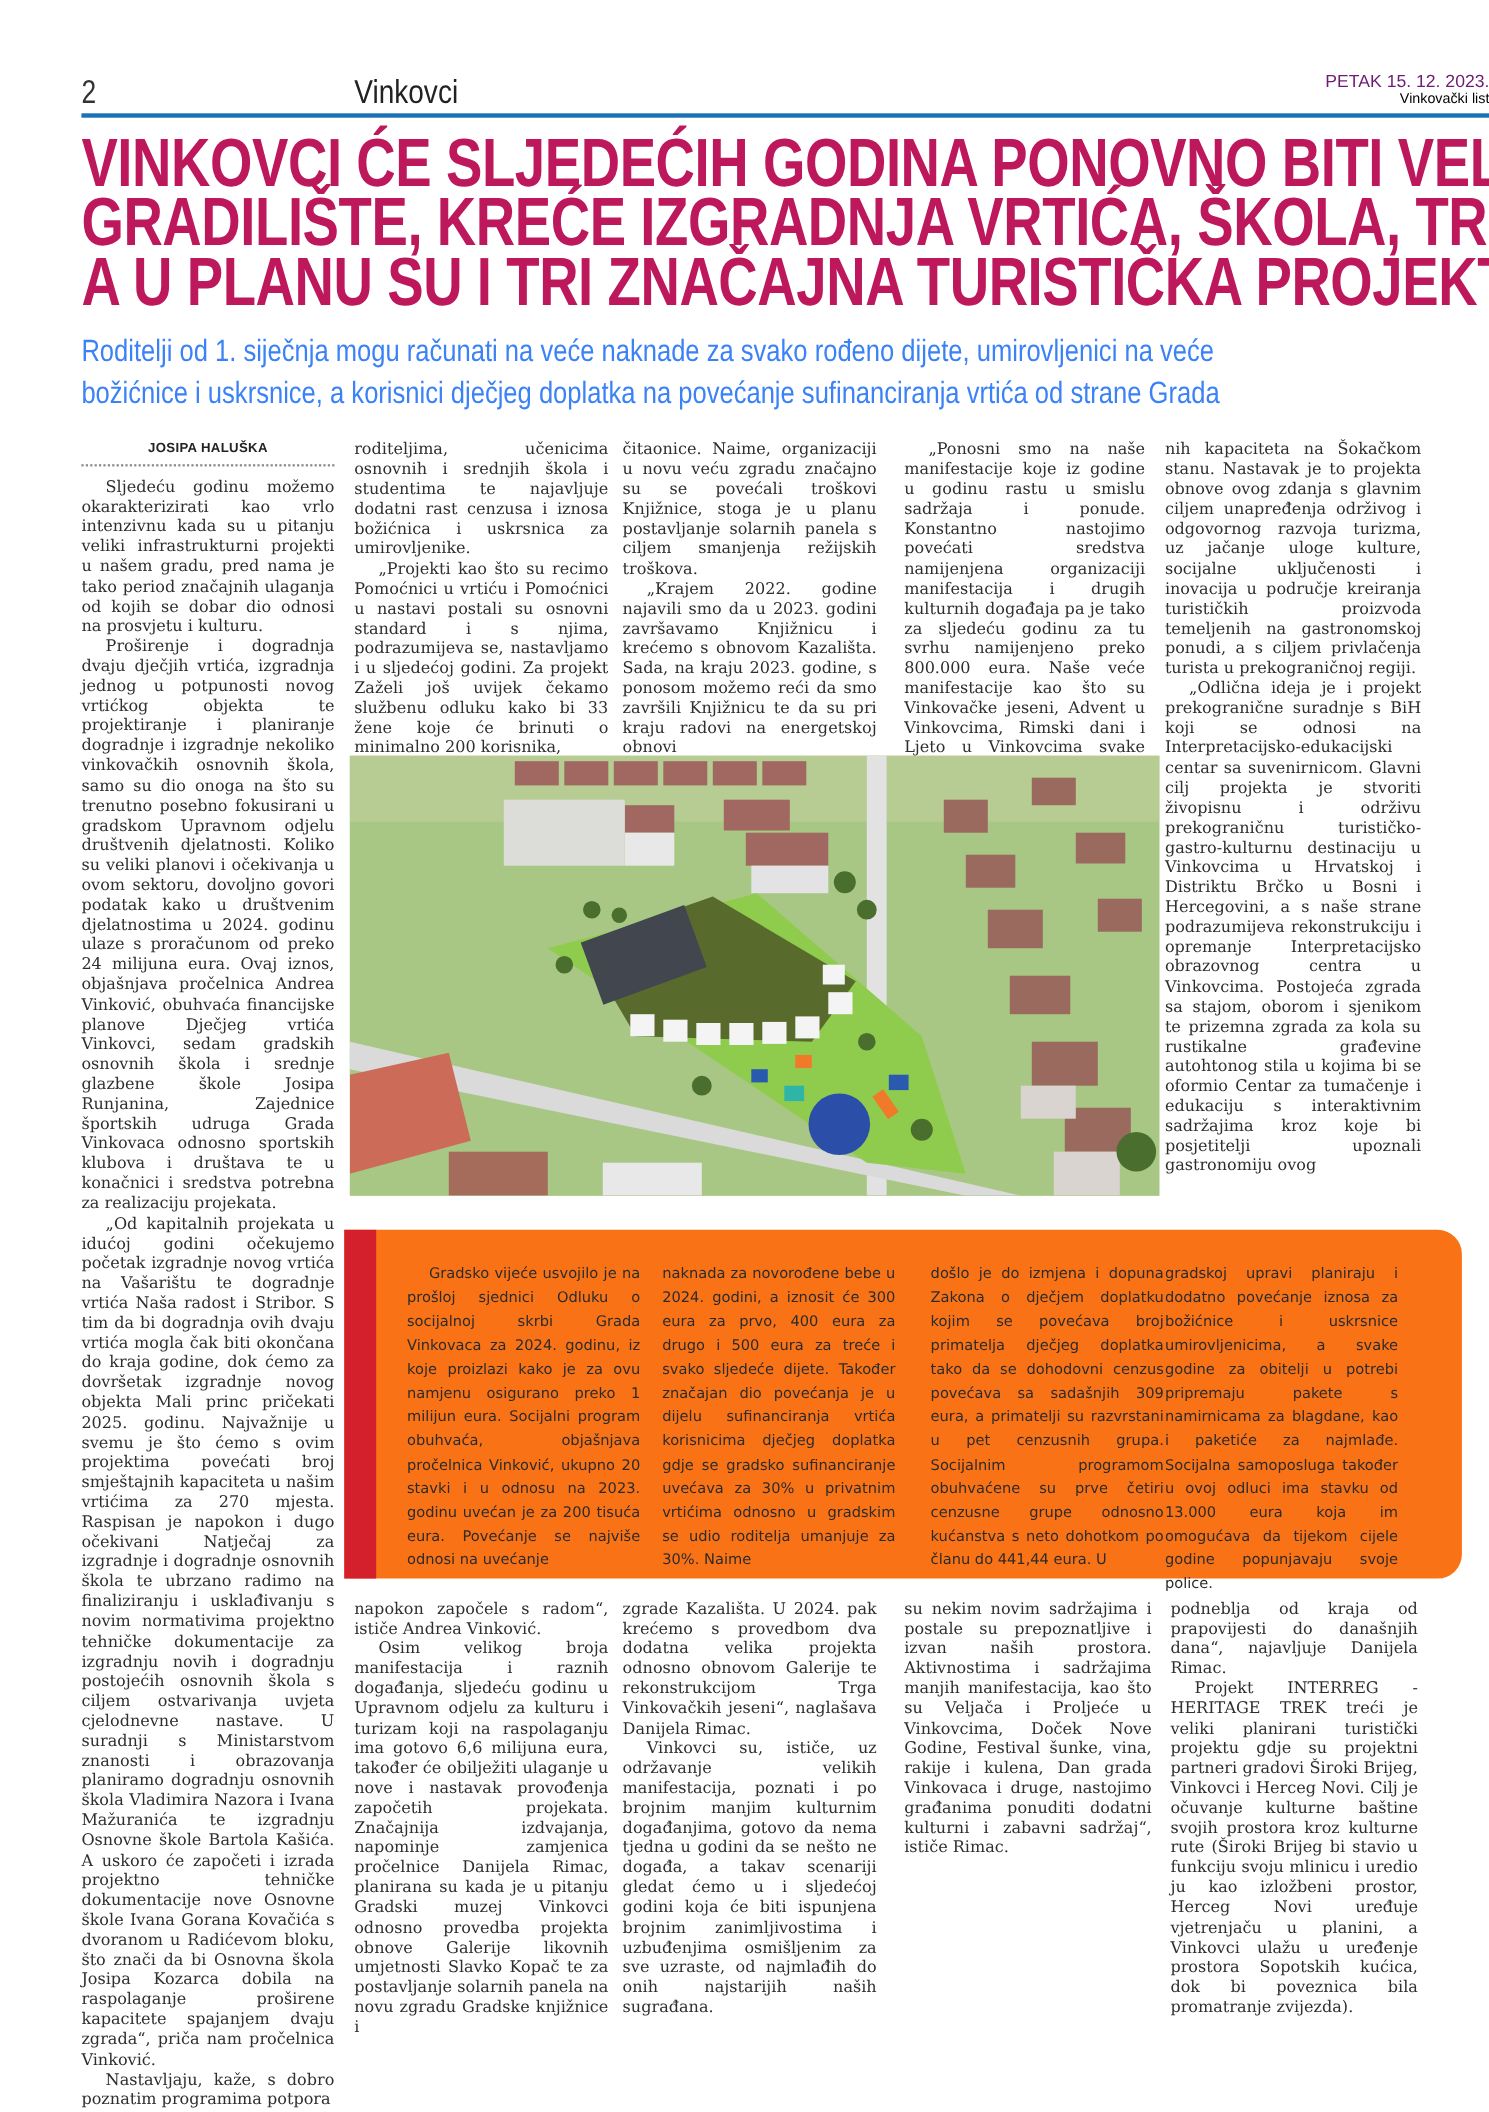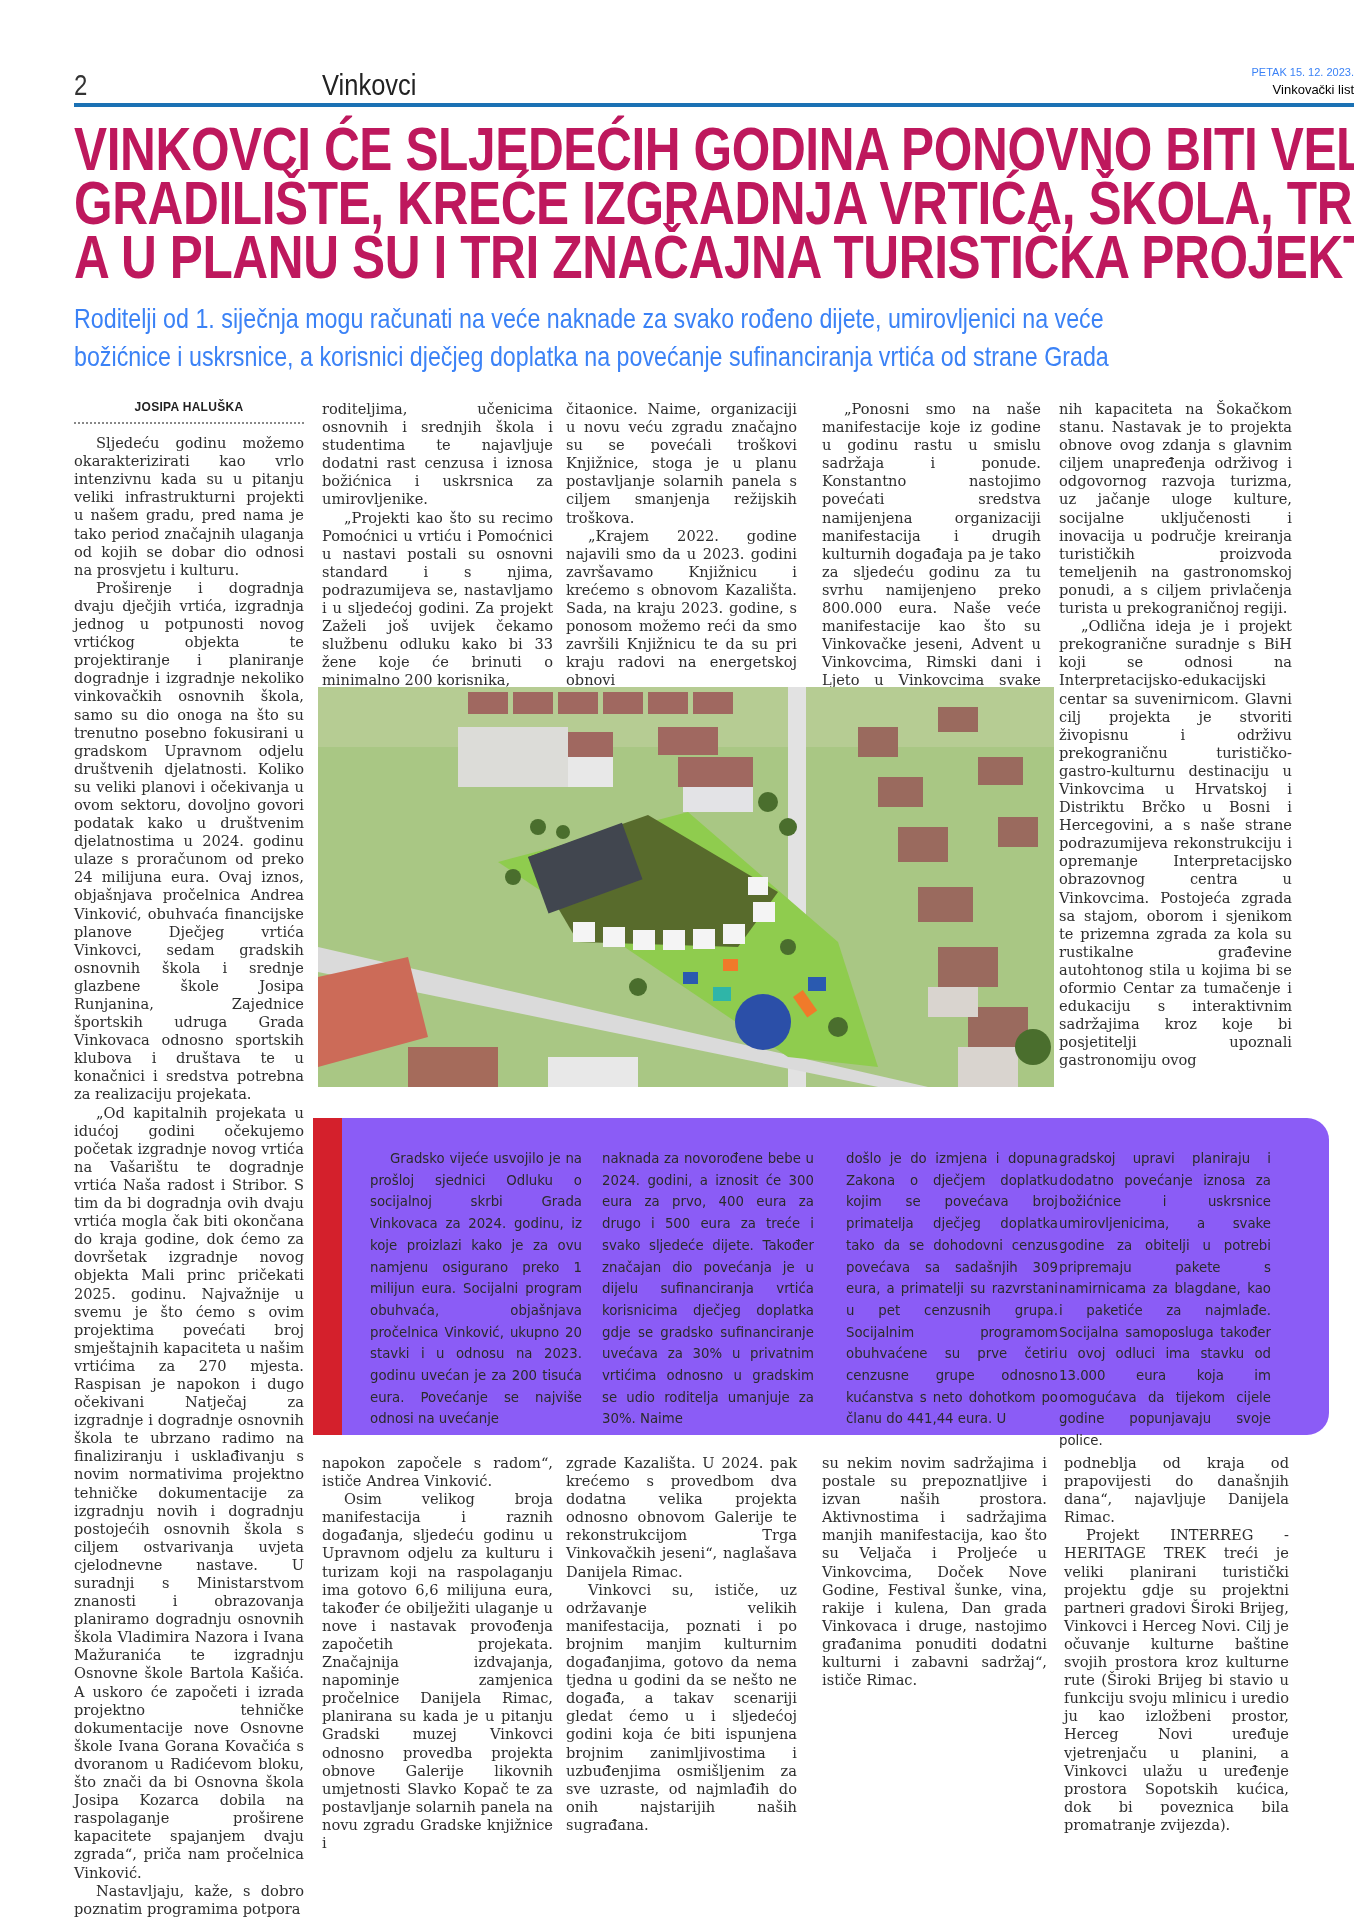--- a/index.html
+++ b/index.html
@@ -2,38 +2,38 @@
 <html><head>
 <meta charset="utf-8">
 <style>
   * { box-sizing: border-box; margin: 0; padding: 0; }
   html, body { width: 1354px; height: 1920px; background: #ffffff; overflow: hidden; }
   body { position: relative; font-family: "DejaVu Serif", serif; color: #2a2a2a; }
 
   .header { position: absolute; left: 74px; top: 66px; width: 1280px; height: 44px; }
   .page-num { position: absolute; left: 0; top: 2px; font-family: "Liberation Sans", sans-serif; font-size: 30px; color: #333; transform: scaleX(0.8); transform-origin: left top; }
   .section { position: absolute; left: 248px; top: 2px; font-family: "Liberation Sans", sans-serif; font-size: 30px; color: #222; transform: scaleX(0.85); transform-origin: left top; }
-  .date { position: absolute; right: 0; top: 0; font-family: "Liberation Sans", sans-serif; font-size: 11px; color: #3b82f6; text-align: right; }
+  .date { position: absolute; right: 0; top: 0; font-family: "Liberation Sans", sans-serif; font-size: 16px; color: #701a75; text-align: right; }
   .paper { position: absolute; right: 0; top: 16px; font-family: "Liberation Sans", sans-serif; font-size: 13px; color: #000000; text-align: right; }
   .rule { position: absolute; left: 74px; top: 103px; width: 1280px; height: 4px; background: #1b71b4; }
 
   .headline { position: absolute; left: 74px; top: 122px; width: 1270px; font-family: "Liberation Sans", sans-serif; font-weight: bold; font-size: 62px; line-height: 54px; color: #be185d; letter-spacing: -0.5px; }
   .headline span { display: block; white-space: nowrap; transform: scaleX(0.80); transform-origin: left top; }
   .subtitle { position: absolute; left: 74px; top: 300px; width: 1280px; font-family: "Liberation Sans", sans-serif; font-size: 28px; line-height: 38px; color: #3b82f6; }
   .subtitle span { display: block; white-space: nowrap; transform: scaleX(0.83); transform-origin: left top; }
 
   .col { position: absolute; font-size: 14.6px; line-height: 18.1px; text-align: justify; hyphens: manual; color: #2e2e2e; }
   .col p { text-indent: 22px; }
   .col p.noind { text-indent: 0; }
   .byline { font-family: "Liberation Sans", sans-serif; font-weight: bold; font-size: 12px; text-align: center; color: #222; padding-bottom: 6px; border-bottom: 2px dotted #888; margin-bottom: 10px; letter-spacing: 0.3px; }
 
   .photo { position: absolute; left: 318px; top: 687px; width: 736px; height: 400px; overflow: hidden; background: #9cbf72; }
   .photo svg { width: 100%; height: 100%; display: block; }
 
-  .box { position: absolute; left: 313px; top: 1118px; width: 1016px; height: 317px; background: #8b5cf6; border-radius: 0 22px 22px 0; }
+  .box { position: absolute; left: 313px; top: 1118px; width: 1016px; height: 317px; background: #f97316; border-radius: 0 22px 22px 0; }
   .box-bar { position: absolute; left: 0; top: 0; width: 29px; height: 100%; background: #d4202c; }
   .box-col { position: absolute; top: 30px; width: 212px; font-family: "DejaVu Sans", sans-serif; font-size: 13.3px; line-height: 21.7px; text-align: justify; color: #2b2b2b; }
   .box-col p { text-indent: 20px; }
   .box-col p.noind { text-indent: 0; }
 </style>
 </head>
 <body>
 
 <div class="header">
   <div class="page-num">2</div>

